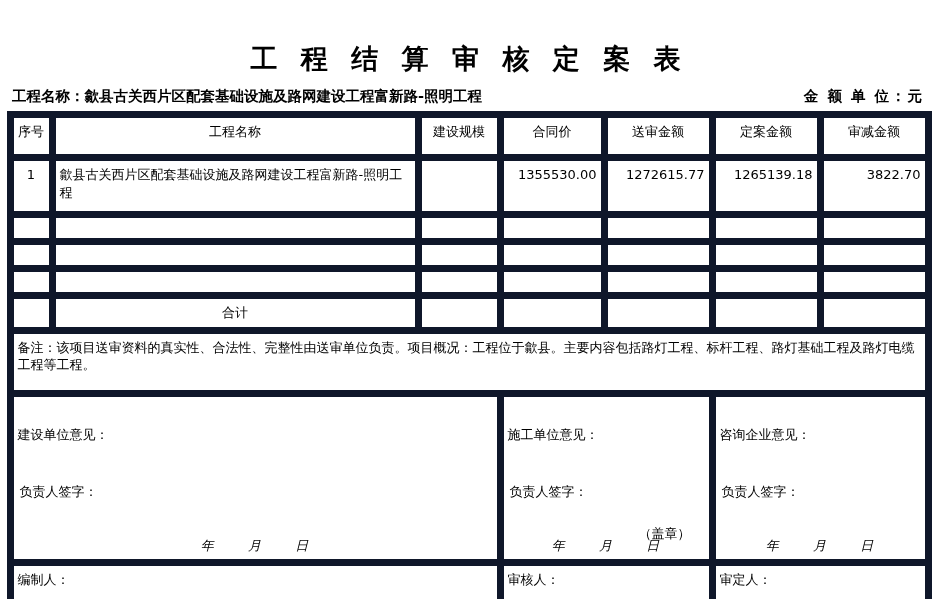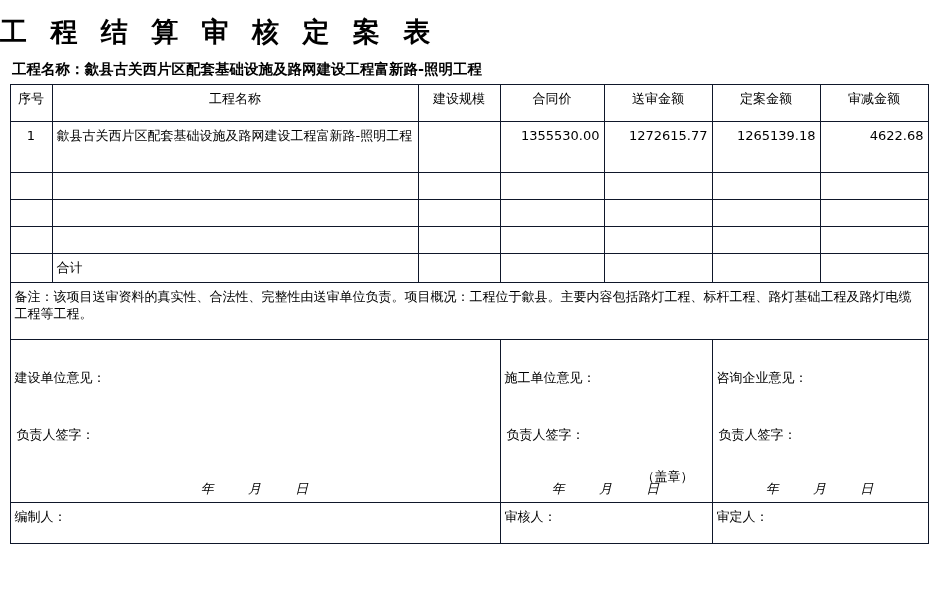--- a/index.html
+++ b/index.html
@@ -14,48 +14,49 @@
     color: #000;
     overflow: hidden;
   }
   .page {
     position: relative;
     width: 938px;
     height: 599px;
     box-sizing: border-box;
   }
   .title {
-    text-align: left;
+    text-align: center;
     font-size: 27px;
     font-weight: bold;
     letter-spacing: 7px;
     padding-top: 14px;
     padding-bottom: 10px;
     font-family: "DejaVu Serif", "Liberation Serif", serif;
+    margin-top: 27px;
   }
   .subhead {
     display: flex;
     align-items: flex-end;
     justify-content: space-between;
     padding: 0 8px 5px 12px;
     font-size: 14.5px;
     font-weight: bold;
     gap: 40px;
   }
   .subhead .left { white-space: nowrap; }
   .subhead .right { white-space: nowrap; letter-spacing: 2px; padding-right: 6px;}
 
   table.main {
     border-collapse: collapse;
     width: 918px;
     margin: 0 auto;
     table-layout: fixed;
   }
   table.main td {
-    border: 1px solid #0f172a;
+    border: 7px solid #0f172a;
     font-size: 13px;
     padding: 5px 4px;
     vertical-align: top;
     line-height: 1.35;
   }
   td.center { text-align: center; vertical-align: middle; }
   td.head {
     text-align: center;
     vertical-align: middle;
     font-size: 13.5px;
@@ -69,21 +70,21 @@
   }
   .row-h { height: 27px; }
   .row-item td { height: 40px; }
   td.name-cell {
     vertical-align: top;
     font-size: 13px;
     line-height: 1.45;
     padding-top: 3px;
   }
   td.total-label {
-    text-align: left;
+    text-align: center;
     vertical-align: middle;
     font-size: 13.5px;
   }
   td.capital-label {
     text-align: center;
     vertical-align: middle;
     font-size: 13.5px;
     letter-spacing: 1px;
   }
   td.capital-value {
@@ -137,20 +138,21 @@
 </style>
 </head>
 <body>
 
 <div class="page">
 
   <div class="title">工 程 结 算 审 核 定 案 表</div>
 
   <div class="subhead">
     <div class="left">工程名称：歙县古关西片区配套基础设施及路网建设工程富新路-照明工程</div>
+    <div class="right">金 额 单 位：元</div>
   </div>
 
   <table class="main">
     <colgroup>
       <col style="width:42px">
       <col style="width:366px">
       <col style="width:82px">
       <col style="width:104px">
       <col style="width:108px">
       <col style="width:108px">
@@ -167,21 +169,21 @@
         <td class="head">审减金额</td>
       </tr>
 
       <tr class="row-item">
         <td class="center">1</td>
         <td class="name-cell">歙县古关西片区配套基础设施及路网建设工程富新路-照明工程</td>
         <td class="center"></td>
         <td class="num">1355530.00</td>
         <td class="num">1272615.77</td>
         <td class="num">1265139.18</td>
-        <td class="num">4622.68</td>
+        <td class="num">3822.70</td>
       </tr>
 
       <tr class="row-h">
         <td class="center"></td>
         <td class="name-cell"></td>
         <td class="center"></td>
         <td class="num"></td>
         <td class="num"></td>
         <td class="num"></td>
         <td class="num"></td>

